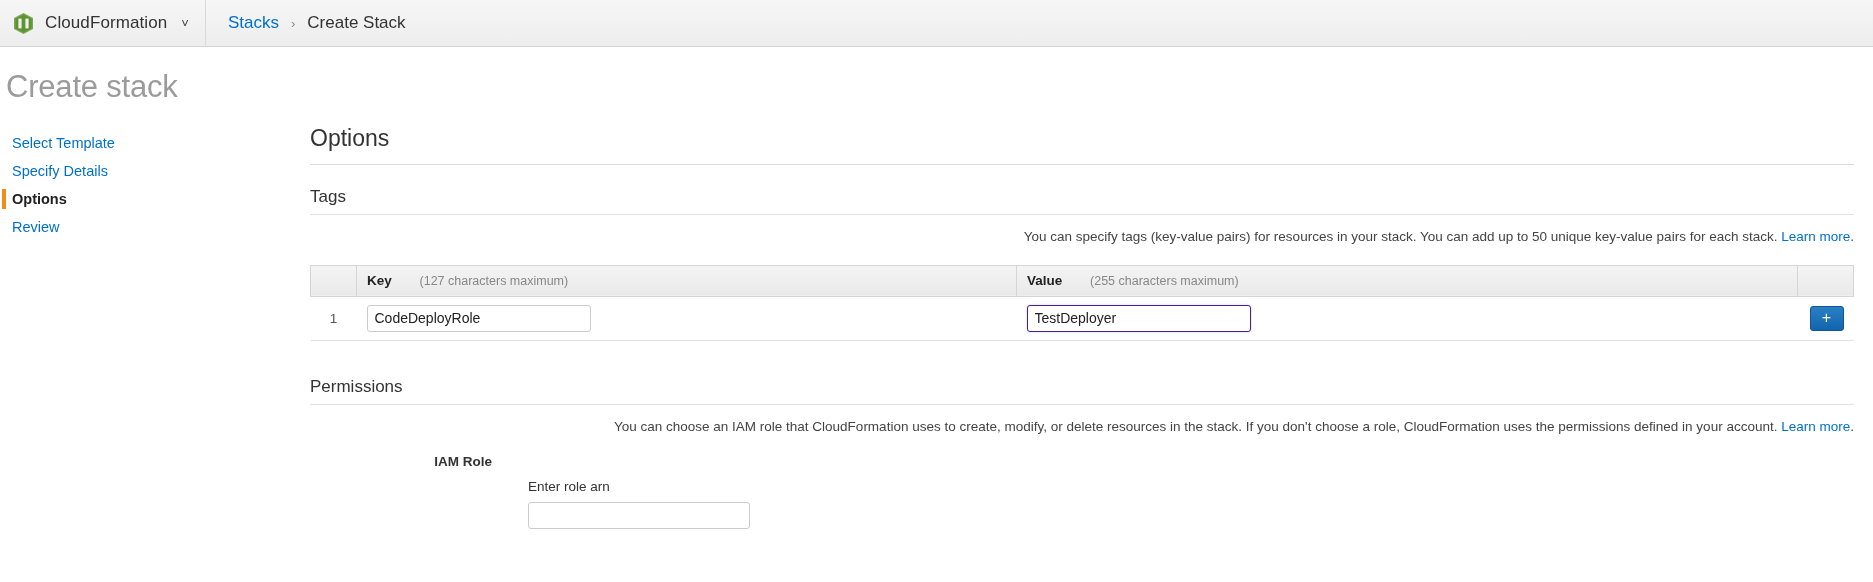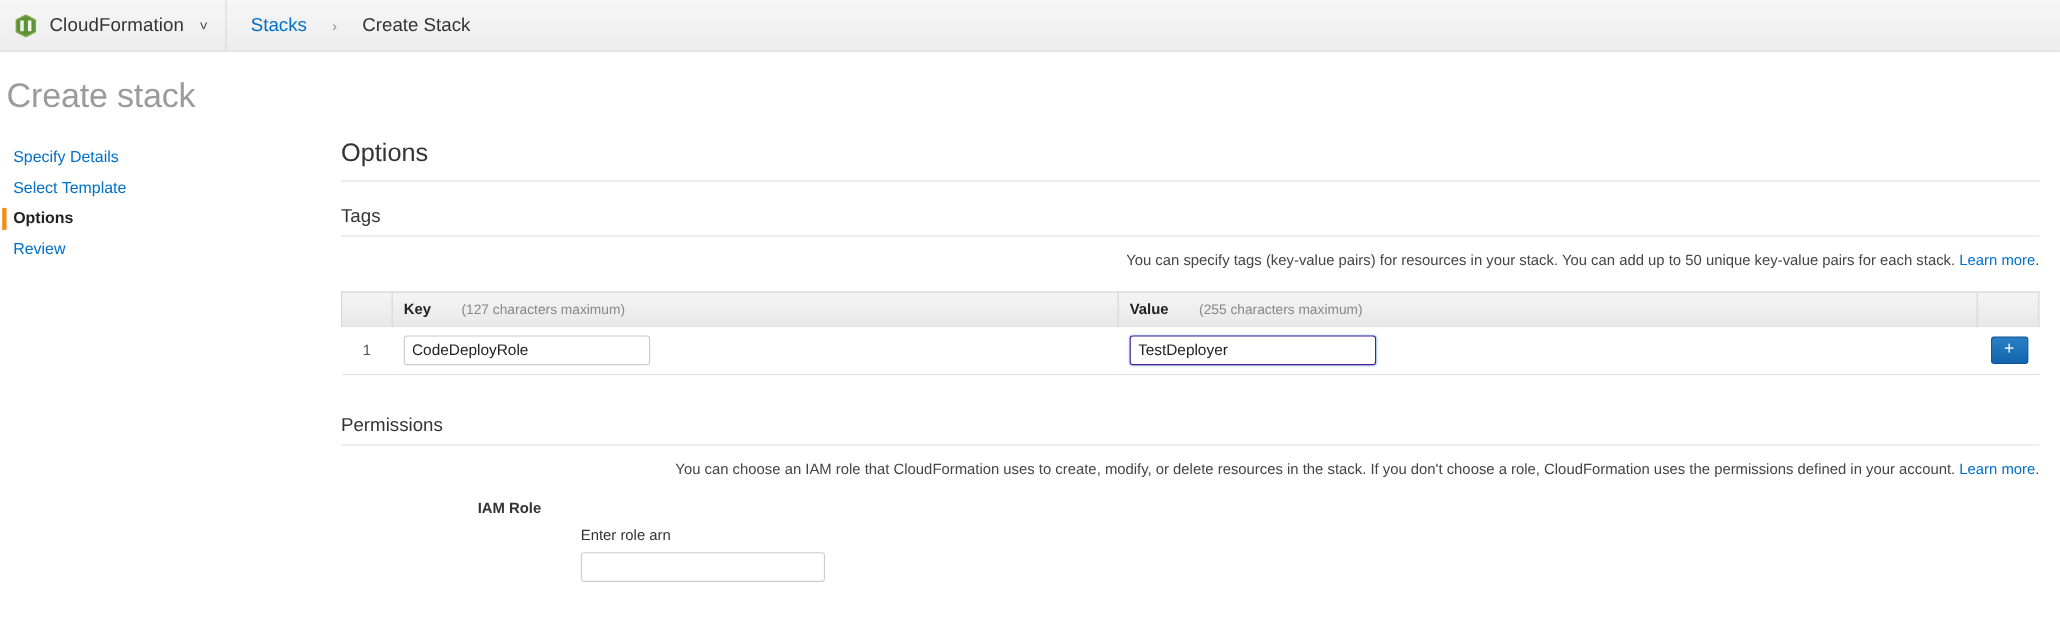--- a/index.html
+++ b/index.html
@@ -41,21 +41,21 @@
     letter-spacing: 0.1px;
   }
   .chev {
     color: #444; font-size: 13px; line-height: 1;
     margin-left: 2px;
   }
   .breadcrumb {
     display: flex;
     align-items: center;
     padding-left: 22px;
-    gap: 23px;
+    gap: 12px;
     font-size: 17px;
   }
   .crumb-link {
     color: #0070c9;
     text-decoration: none;
     cursor: pointer;
   }
   .crumb-sep { color: #8a8a8a; font-size: 13px; }
   .crumb-current { color: #333333; }
 
@@ -305,24 +305,24 @@
   </div>
 
 </div>
 
 <h1 class="page-title">Create stack</h1>
 
 <div class="layout">
 
   <nav class="sidebar">
     <div class="side-item">
-      <span class="side-label">Specify Details</span>
+      <span class="side-label">Select Template</span>
     </div>
     <div class="side-item">
-      <span class="side-label">Select Template</span>
+      <span class="side-label">Specify Details</span>
     </div>
     <div class="side-item active">
       <span class="side-label">Options</span>
     </div>
     <div class="side-item">
       <span class="side-label">Review</span>
     </div>
   </nav>
 
   <main class="content">

